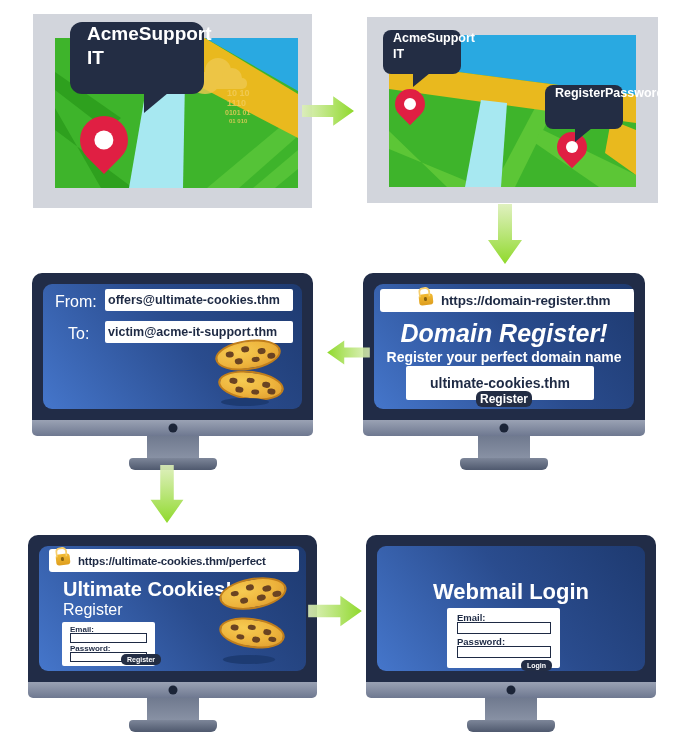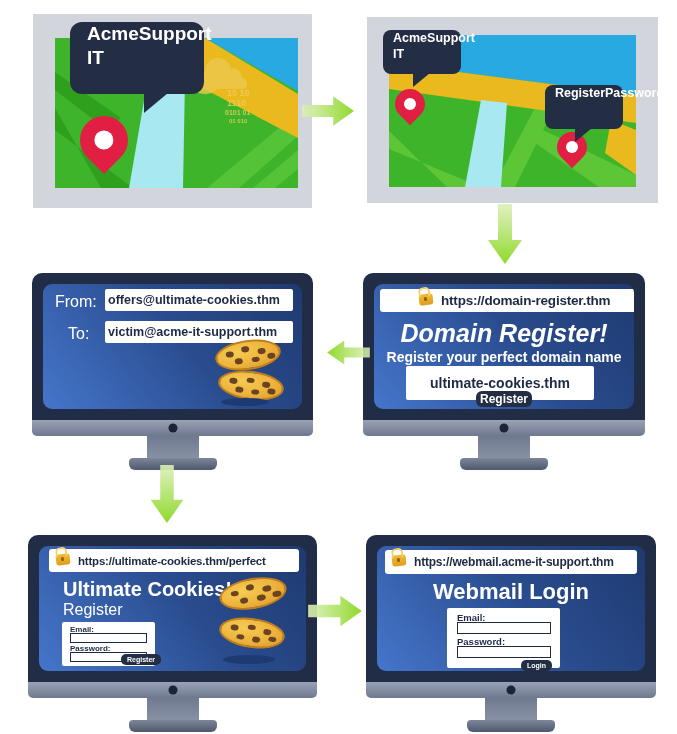--- a/index.html
+++ b/index.html
@@ -283,24 +283,20 @@
       <stop offset="0" stop-color="#DCEFB8" stop-opacity="0.9"></stop>
           <stop offset="1" stop-color="#8FD92B"></stop>
     </linearGradient>
       </defs>
     <polygon points="0,12 36,12 36,2 60,19 36,36 36,26 0,26" fill="url(#g5)"></polygon>
   </svg>
 
   <div class="monitor" style="left:366px;top:535px;width:290px;">
     <div class="bezel">
       <div class="screen">
-        <div class="urlbar" style="left:8px;top:4px;width:252px;height:24px;font-size:12px;">
-          <span class="lock"></span>
-          <span class="url-text">https://webmail.acme-it-support.thm</span>
-        </div>
         <div class="site-title" style="top:33px;font-size:22px;">Webmail Login</div>
         <div class="panel big" style="left:70px;top:62px;width:113px;height:60px;">
           <div class="flabel" style="left:10px;top:4px;">Email:</div>
           <div class="finput" style="left:10px;top:14px;width:92px;height:10px;"></div>
           <div class="flabel" style="left:10px;top:28px;">Password:</div>
           <div class="finput" style="left:10px;top:38px;width:92px;height:10px;"></div>
         </div>
         <div class="fbtn" style="left:144px;top:114px;">Login</div>
       </div>
     </div>

